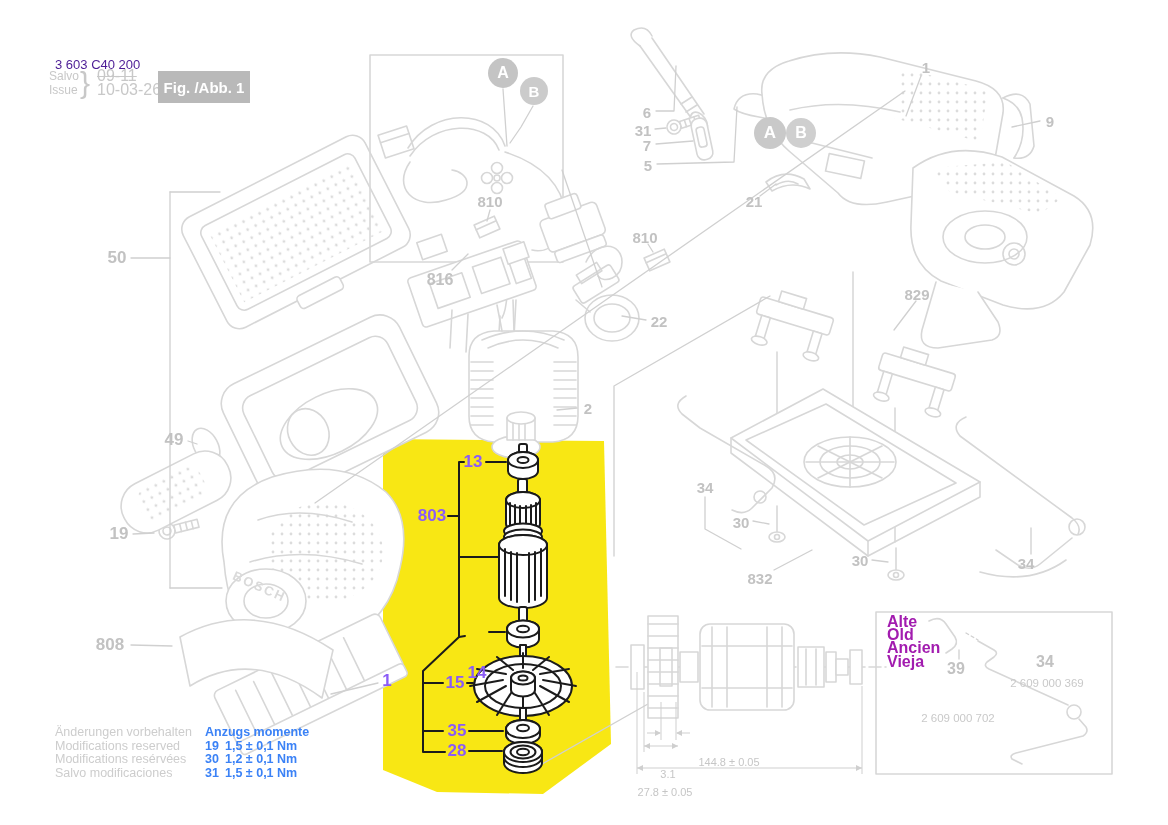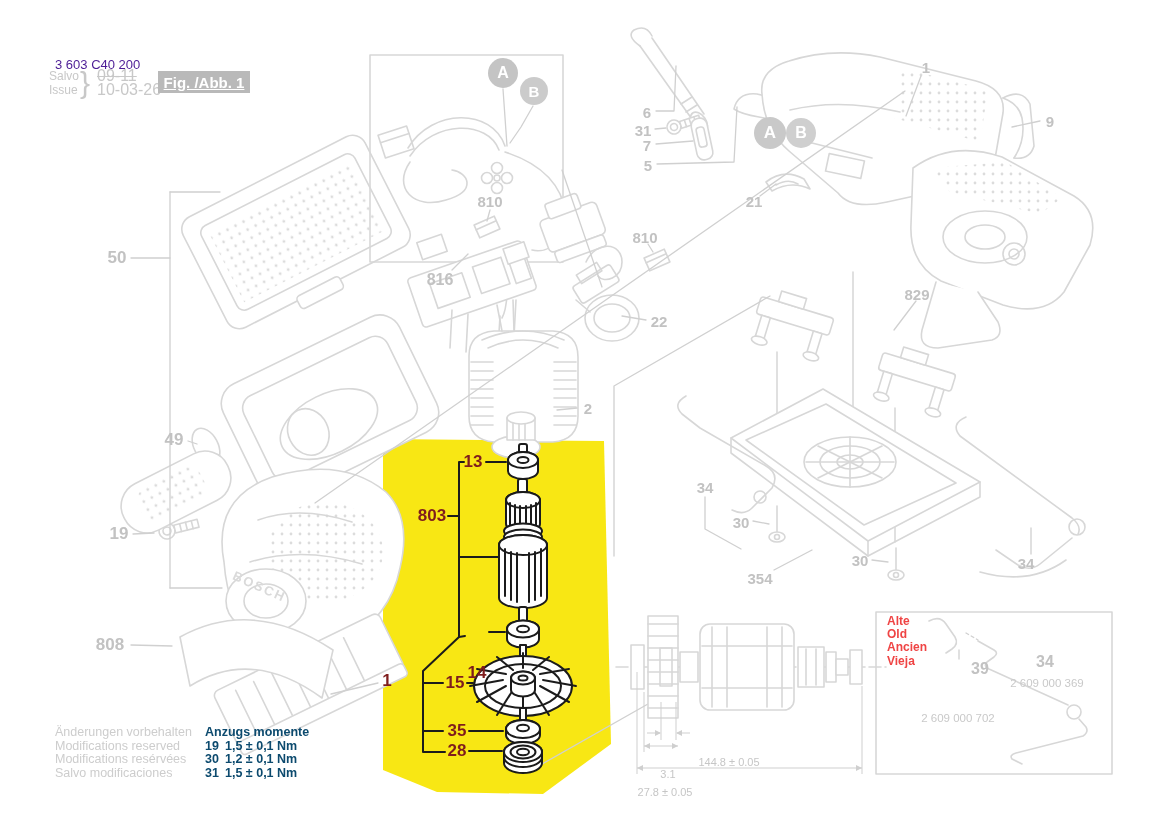--- a/index.html
+++ b/index.html
@@ -7,38 +7,38 @@
          font-family:"Liberation Sans",sans-serif;}
   .art{position:absolute;left:0;top:0;}
   .g{stroke:#d7d7d7;fill:none;stroke-width:1.6;stroke-linecap:round;stroke-linejoin:round;}
   .gw{stroke:#d7d7d7;fill:#fff;stroke-width:1.6;stroke-linecap:round;stroke-linejoin:round;}
   .gt{stroke:#d0d0d0;fill:none;stroke-width:1.3;stroke-linecap:round;stroke-linejoin:round;}
   .gd{stroke:#cfcfcf;fill:none;stroke-width:1;}
   .k{stroke:#1b1b1b;fill:none;stroke-width:2;stroke-linecap:round;stroke-linejoin:round;}
   .kw{stroke:#1b1b1b;fill:#fff;stroke-width:2;stroke-linecap:round;stroke-linejoin:round;}
   .lbl{position:absolute;transform:translate(-50%,-50%);font-weight:bold;font-size:15px;
        color:#c2c2c2;white-space:nowrap;}
-  .dark{color:#7f1d1d;font-size:17px;}
+  .dark{color:#8b5cf6;font-size:17px;}
   .small-num{font-size:11.5px;font-weight:normal;color:#c9c9c9;margin-top:34px;}
   .dim{position:absolute;transform:translate(-50%,-50%);font-size:11px;color:#c6c6c6;white-space:nowrap;}
   .badge{position:absolute;border-radius:50%;display:flex;align-items:center;justify-content:center;
          color:#fff;font-weight:bold;}
   .hdr-num{position:absolute;left:55px;top:42px;font-size:13px;color:#4c1d95;margin-top:15px;}
   .hdr-stand{position:absolute;left:49px;top:69px;font-size:12px;color:#c8c8c8;line-height:14px;}
   .brace{position:absolute;left:80px;top:66px;font-size:30px;color:#c8c8c8;font-weight:normal;}
   .dates{position:absolute;left:97px;top:69px;font-size:16px;color:#c8c8c8;line-height:14px;}
   .strike{text-decoration:line-through;}
-  .figbadge{position:absolute;left:158px;top:71px;width:92px;height:22px;background:#b9b9b9;
-            color:#fff;font-weight:bold;font-size:15px;display:flex;align-items:center;justify-content:center;text-decoration:underline;}
+  .figbadge{position:absolute;left:158px;top:71px;width:92px;height:32px;background:#b9b9b9;
+            color:#fff;font-weight:bold;font-size:15px;display:flex;align-items:center;justify-content:center;}
   .notes{position:absolute;left:55px;top:726px;font-size:12.5px;color:#cdcdcd;line-height:13.6px;}
-  .torque{position:absolute;left:205px;top:726px;font-size:12.5px;color:#0c4a6e;line-height:13.6px;font-weight:bold;}
+  .torque{position:absolute;left:205px;top:726px;font-size:12.5px;color:#3b82f6;line-height:13.6px;font-weight:bold;}
   .trow span.ref{display:inline-block;width:20px;}
   .bosch{position:absolute;left:231px;top:579px;transform:rotate(24deg);font-size:13px;font-weight:bold;
          letter-spacing:2px;color:#dadada;}
-  .oldtitle{position:absolute;left:887px;top:615px;font-size:12px;font-weight:bold;color:#ef4444;line-height:13.2px;}
+  .oldtitle{position:absolute;left:887px;top:615px;font-size:16px;font-weight:bold;color:#a21caf;line-height:13.2px;}
 </style>
 </head>
 <body>
 
 <div class="stage">
 
 <svg class="art" width="1168" height="825" viewBox="0 0 1168 825">
   <defs>
     <pattern id="dots" width="9" height="9" patternUnits="userSpaceOnUse">
       <circle cx="3" cy="3" r="1.4" fill="#dcdcdc"></circle>
@@ -501,38 +501,38 @@
 <span class="lbl" style="left:647px;top:112px;">6</span>
 <span class="lbl" style="left:643px;top:130px;">31</span>
 <span class="lbl" style="left:647px;top:145px;">7</span>
 <span class="lbl" style="left:648px;top:165px;">5</span>
 <span class="lbl" style="left:754px;top:201px;">21</span>
 <span class="lbl" style="left:1050px;top:121px;">9</span>
 <span class="lbl" style="left:926px;top:67px;">1</span>
 <span class="lbl" style="left:917px;top:294px;">829</span>
 <span class="lbl" style="left:705px;top:487px;">34</span>
 <span class="lbl" style="left:741px;top:522px;">30</span>
-<span class="lbl" style="left:760px;top:578px;">354</span>
+<span class="lbl" style="left:760px;top:578px;">832</span>
 <span class="lbl" style="left:860px;top:560px;">30</span>
 <span class="lbl" style="left:1026px;top:563px;">34</span>
 <span class="lbl dark" style="left:387px;top:681px;">1</span>
 <span class="lbl dark" style="left:473px;top:462px;">13</span>
 <span class="lbl dark" style="left:432px;top:516px;">803</span>
 <span class="lbl dark" style="left:477px;top:632px;margin-top:41px;">14</span>
 <span class="lbl dark" style="left:455px;top:683px;">15</span>
 <span class="lbl dark" style="left:457px;top:731px;">35</span>
 <span class="lbl dark" style="left:457px;top:751px;">28</span>
 
 <div class="oldtitle">
   <div>Alte</div>
   <div>Old</div>
   <div>Ancien</div>
   <div>Vieja</div>
 </div>
-<span class="lbl" style="left:956px;top:669px;font-size:16px;margin-left:24px;">39</span>
+<span class="lbl" style="left:956px;top:669px;font-size:16px;">39</span>
 <span class="lbl small-num" style="left:958px;top:684px;">2 609 000 702</span>
 <span class="lbl small-num" style="left:1047px;top:649px;">2 609 000 369</span>
 <span class="lbl" style="left:1045px;top:662px;font-size:16px;">34</span>
 
 <span class="dim" style="left:668px;top:726px;margin-top:48px;">3.1</span>
 <span class="dim" style="left:665px;top:792px;">27.8 ± 0.05</span>
 <span class="dim" style="left:729px;top:762px;">144.8 ± 0.05</span>
 
 <div class="bosch">BOSCH</div>
 

